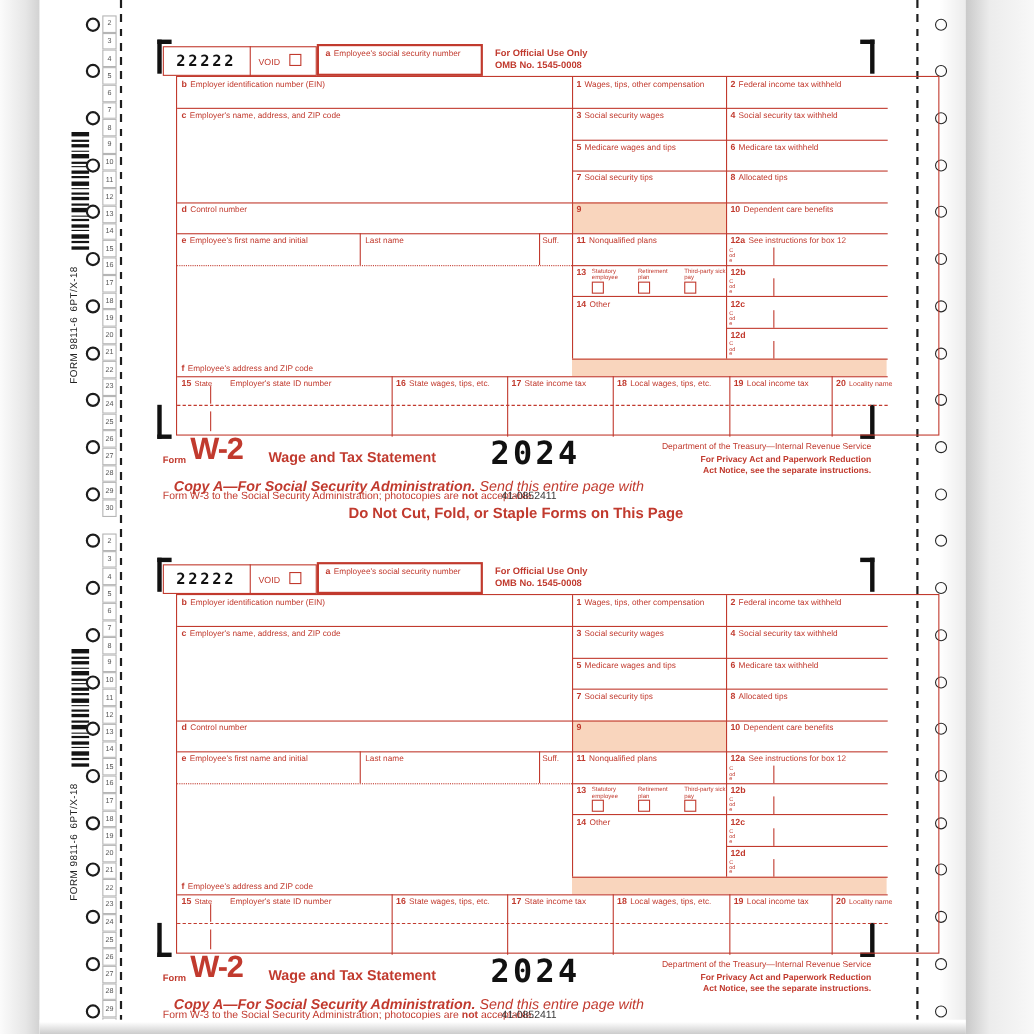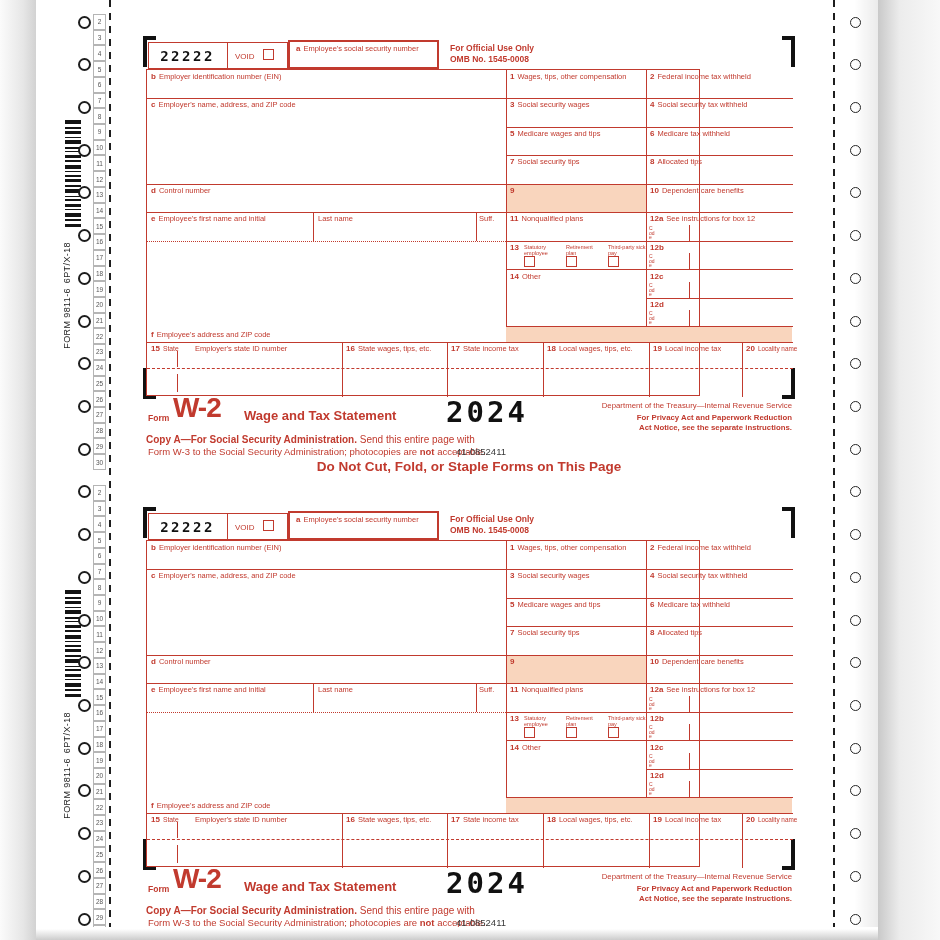--- a/index.html
+++ b/index.html
@@ -26,40 +26,40 @@
   .c-tr{left:636px;top:-3px;border-right:4px solid #111;border-top:4px solid #111;}
   .c-bl{left:-3px;top:329px;border-left:4px solid #111;border-bottom:4px solid #111;}
   .c-br{left:636px;top:329px;border-right:4px solid #111;border-bottom:4px solid #111;}
   .hdrband{position:absolute;left:2px;top:3px;width:140px;height:27px;border:1.3px solid var(--red);}
   .hdrdiv{position:absolute;left:81px;top:3px;height:27px;width:0;border-left:1.3px solid var(--red);}
   .code22{position:absolute;left:2px;top:3px;width:79px;height:27px;display:flex;align-items:center;justify-content:center;font-family:"DejaVu Sans Mono",monospace;font-weight:bold;font-size:14px;letter-spacing:2.5px;color:#111;}
   .voidlbl{position:absolute;left:89px;top:13px;font-size:8px;color:var(--red);}
   .ckb{position:absolute;width:11px;height:11px;border:1.1px solid var(--red);background:#fff;}
   .ssnbox{position:absolute;left:142px;top:1px;width:151px;height:29px;border:2.5px solid var(--red);}
   .official{position:absolute;left:304px;top:4px;font-size:8.5px;font-weight:bold;line-height:11px;color:var(--red);}
-  .grid{position:absolute;left:0;top:30px;width:554px;height:327px;border:1.4px solid var(--red);}
+  .grid{position:absolute;left:14px;top:30px;width:694px;height:327px;border:1.4px solid var(--red);}
   .hl{position:absolute;height:0;border-top:1px solid var(--red);}
   .hl.dash{border-top:1.2px dashed var(--red);}
   .hl.dot{border-top:1.4px dotted var(--red);}
   .vl{position:absolute;width:0;border-left:1px solid var(--red);}
   .cl{position:absolute;font-size:7.5px;line-height:1.1;color:var(--red);white-space:nowrap;}
   .cl b{font-size:8px;margin-right:3px;}
   .peach{position:absolute;background:var(--peach);}
   .codeword{position:absolute;width:6px;font-size:5px;line-height:4.6px;color:var(--red);word-break:break-all;}
   .cbl{position:absolute;font-size:5.5px;line-height:1.12;color:var(--red);width:38px;white-space:normal;}
   .loc{font-size:6.4px;}
   
   .f-form{position:absolute;left:2px;top:374px;font-size:8.5px;font-weight:bold;}
   .f-w2{position:absolute;left:27px;top:353px;font-size:28px;font-weight:bold;letter-spacing:-1px;}
   .f-title{position:absolute;left:98px;top:369px;font-size:13px;font-weight:bold;}
   .f-year{position:absolute;left:300px;top:356px;font-family:"DejaVu Sans Mono",monospace;font-weight:bold;font-size:29px;letter-spacing:3px;color:#111;}
   .f-dept{position:absolute;right:0;top:363px;font-size:7.8px;text-align:right;line-height:1;}
   .f-priv1{position:absolute;right:0;top:374px;font-size:7.8px;font-weight:bold;text-align:right;}
   .f-priv2{position:absolute;right:0;top:384px;font-size:7.8px;font-weight:bold;text-align:right;}
-  .f-copy1{position:absolute;left:0;top:395px;font-size:10px;}
+  .f-copy1{position:absolute;left:12px;top:395px;font-size:13px;font-style:italic;}
   .f-copy2{position:absolute;left:2px;top:407px;font-size:9.5px;}
   .f-cat{position:absolute;left:310px;top:407px;font-size:9.5px;color:#3a3a3a;}
   .f-cut{position:absolute;left:0;top:420px;width:646px;text-align:center;font-size:13.5px;font-weight:bold;}
 </style>
 </head>
 <body>
 
 <div class="shade-left"></div>
 
 <div class="sheet" id="sheet">

